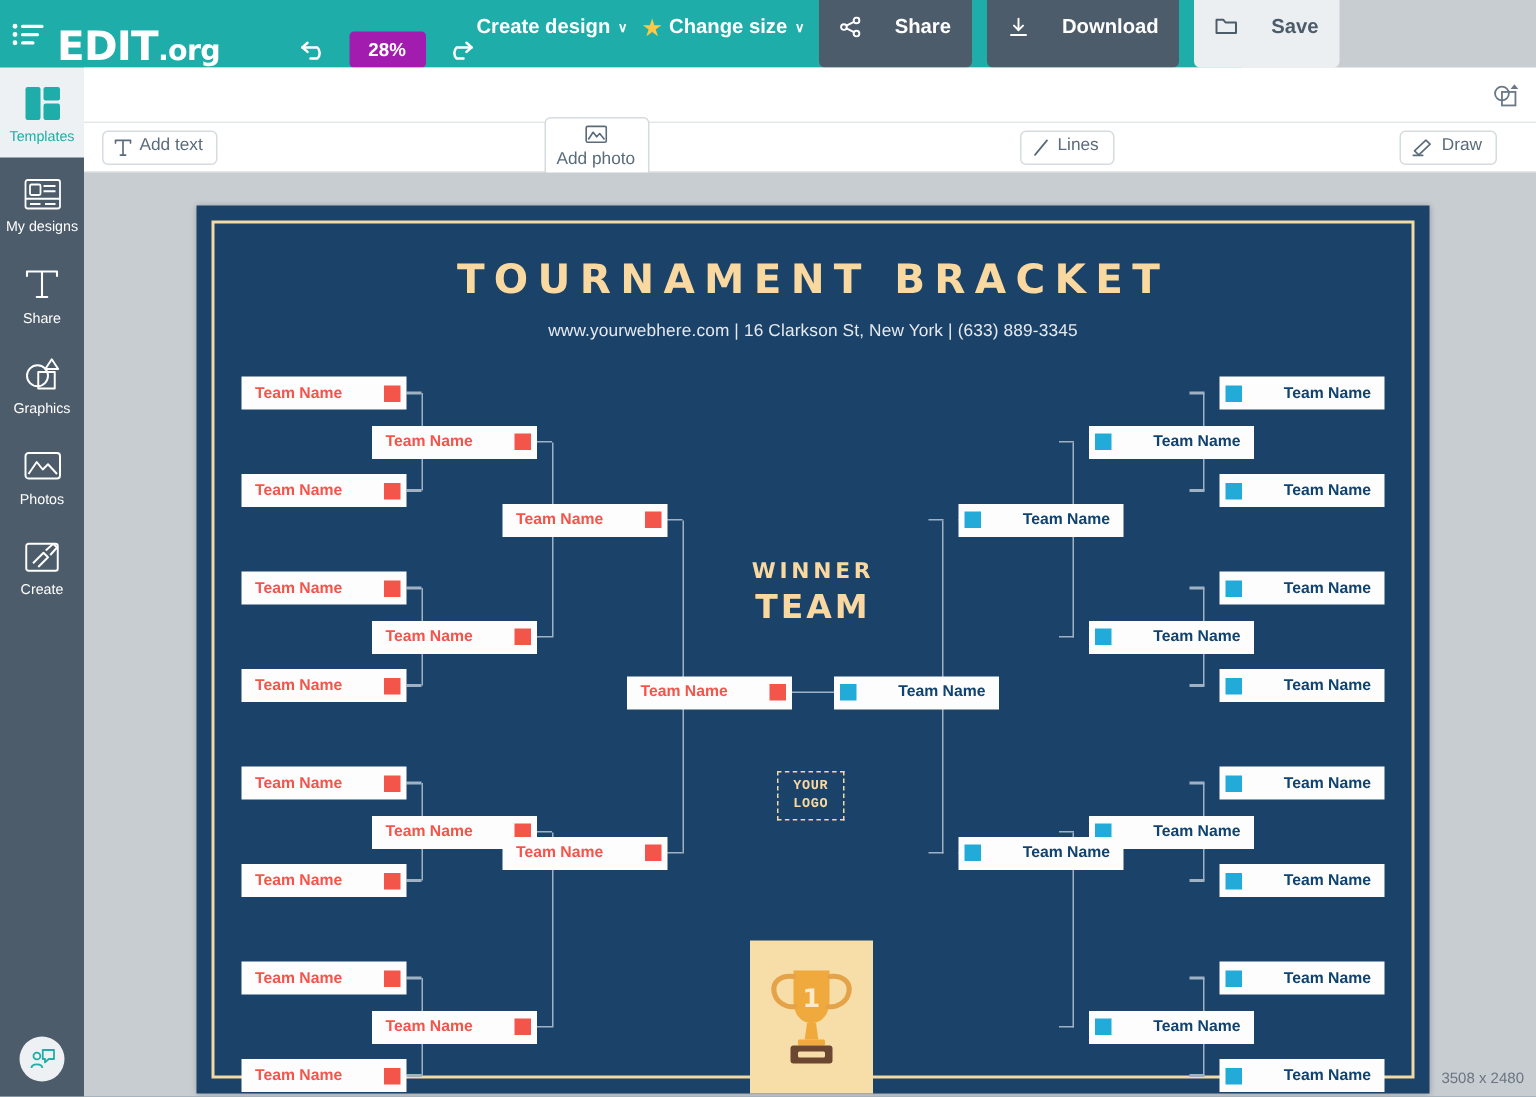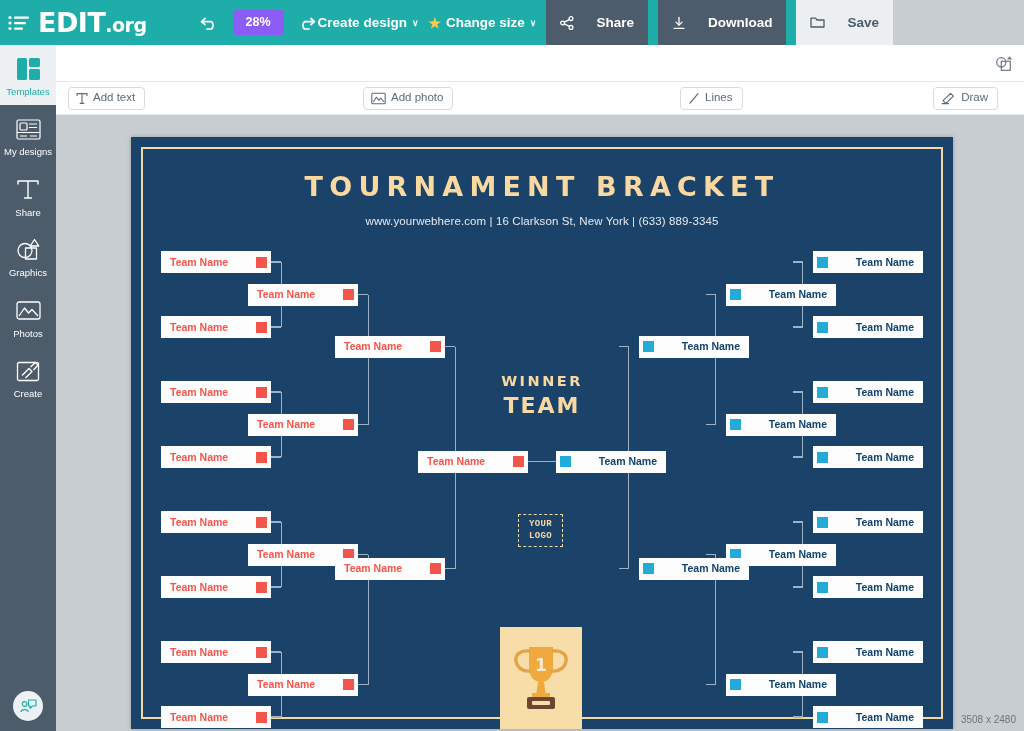--- a/index.html
+++ b/index.html
@@ -8,21 +8,21 @@
     font-family: "Liberation Sans", sans-serif;
     overflow: hidden;
     background: #c8cdd2;
   }
   #app { position: relative; width: 1024px; height: 731px; }
 
   
   .topbar {
     position: absolute; left: 0; top: 0; width: 828px; height: 45px;
     background: #1eada8;
-    display: flex; align-items: center;
+    display: flex; align-items: flex-end;
   }
   .hamburger {
     width: 34px; height: 45px; margin-left: 8px;
     display: flex; align-items: center; justify-content: center;
     cursor: pointer;
   }
   .hamburger svg { display:block; }
   .brand {
     margin-left: 8px;
     font-size: 27px; font-weight: bold; color: #ffffff;
@@ -30,21 +30,21 @@
     font-family: "DejaVu Sans", sans-serif;
     cursor: pointer;
   }
   .brand .dot-org { font-size: 19px; }
   .undo-redo { display: flex; align-items: center; margin-left: 52px; gap: 12px; }
   .icon-btn-plain {
     width: 22px; height: 22px; display:flex; align-items:center; justify-content:center;
     cursor: pointer; color: #ffffff;
   }
   .zoom-pill {
-    background: #8b5cf6; color: #ffffff; border-radius: 3px;
+    background: #a21caf; color: #ffffff; border-radius: 3px;
     font-size: 12.5px; font-weight: bold; padding: 6px 13px; line-height: 1;
     cursor: pointer;
   }
   .topbar-right {
     margin-left: auto; display: flex; align-items: center; gap: 10px;
     padding-right: 13px;
   }
   .hdr-link {
     color: #ffffff; font-size: 13.5px; font-weight: bold;
     display: flex; align-items: center; gap: 5px; cursor: pointer; white-space: nowrap;
@@ -343,21 +343,21 @@
 
       <div class="tool-btn" style="left:12px;">
         <span>
           <svg width="12" height="13" viewBox="0 0 12 13" fill="none" stroke="#5a6b7b" stroke-width="1.1" stroke-linecap="round">
             <path d="M1 1.6 H11 M1 1.6 V3.4 M11 1.6 V3.4 M6 1.6 V11.4 M4.2 11.4 H7.8"></path>
           </svg>
         </span>
         <span>Add text</span>
       </div>
 
-      <div class="tool-btn" style="left:307px;">
+      <div class="tool-btn" style="left:307px;flex-direction:column;">
         <span>
           <svg width="15" height="13" viewBox="0 0 15 13" fill="none" stroke="#5a6b7b" stroke-width="1.1" stroke-linejoin="round">
             <rect x="0.8" y="1.2" width="13.4" height="10.6" rx="1"></rect>
             <path d="M2.2 10 L5.4 5.2 L7.8 8.2 L9.8 6 L13 10"></path>
           </svg>
         </span>
         <span>Add photo</span>
       </div>
 
       <div class="tool-btn" style="left:624px;">

